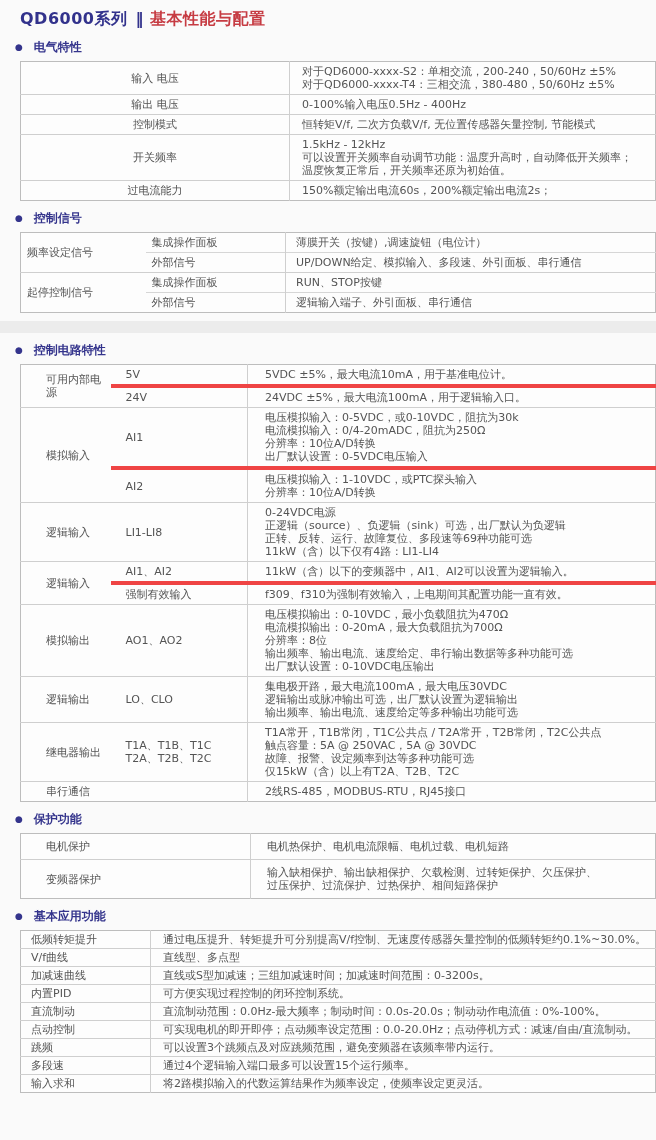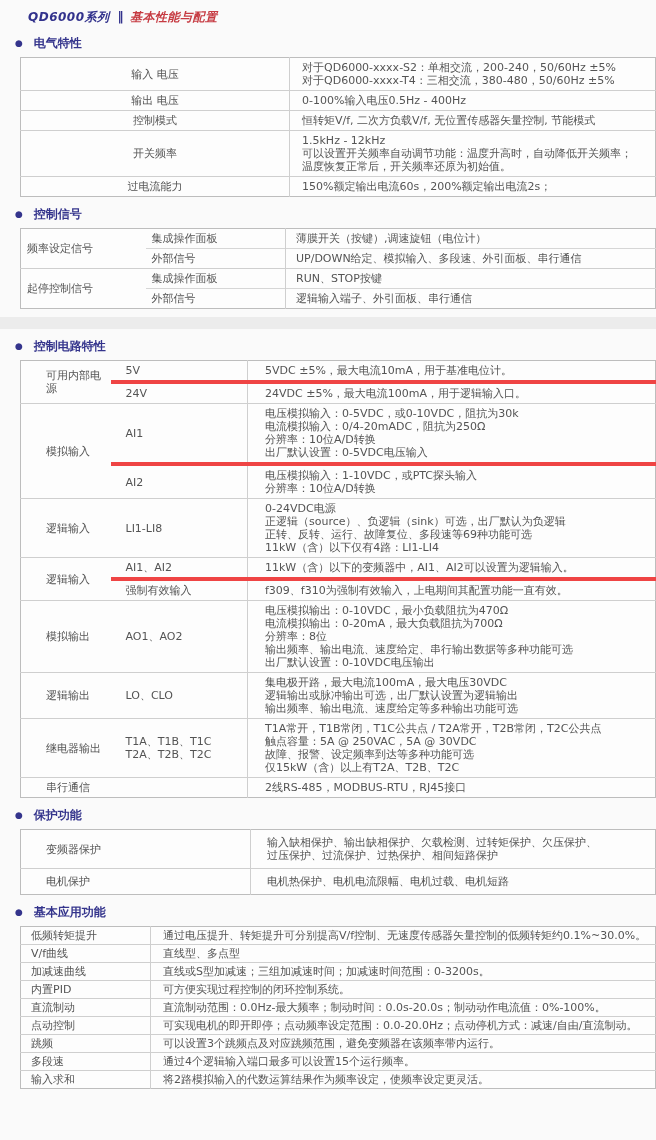--- a/index.html
+++ b/index.html
@@ -3,24 +3,23 @@
 <meta charset="utf-8">
 <style>
   html,body{margin:0;padding:0;}
   body{
     width:656px;height:1140px;overflow:hidden;
     background:#fafafa;
     font-family:"DejaVu Sans","Liberation Sans",sans-serif;
     color:#545454;font-size:11px;
   }
   .page-title{
-    margin:9px 0 4px 28px;
-    font-size:12px;font-weight:bold;color:#32328c;
+    margin:9px 0 4px 20px;
+    font-size:16px;font-weight:bold;color:#32328c;
     letter-spacing:.5px;
-    font-style:italic;
   }
   .page-title .sep{margin:0 6px 0 8px;font-weight:bold;color:#32328c;}
   .page-title .sub{color:#c63b42;}
   .sec{
     margin:9px 0 5px 15px;
     color:#34348c;font-size:12px;font-weight:bold;
   }
   .sec .bullet{font-size:9px;margin-right:11px;vertical-align:1px;color:#34348c;}
   table{
     border-collapse:collapse;table-layout:fixed;
@@ -218,28 +217,28 @@
 
 <div class="sec"><span class="bullet">●</span><span>保护功能</span></div>
 
 <table class="t4">
   <colgroup>
       <col style="width:230px">
       <col>
     </colgroup>
   <tbody>
       <tr>
+    <td class="lbl">电机保护</td>
+    <td class="val pre">电机热保护、电机电流限幅、电机过载、电机短路</td>
+  </tr>
+  <tr>
     <td class="lbl">变频器保护</td>
     <td class="val pre">输入缺相保护、输出缺相保护、欠载检测、过转矩保护、欠压保护、
 过压保护、过流保护、过热保护、相间短路保护</td>
   </tr>
-  <tr>
-    <td class="lbl">电机保护</td>
-    <td class="val pre">电机热保护、电机电流限幅、电机过载、电机短路</td>
-  </tr>
 </tbody>
   </table>
 
 <div class="sec"><span class="bullet">●</span><span>基本应用功能</span></div>
 
 <table class="t5">
   <colgroup>
       <col style="width:130px">
       <col>
     </colgroup>

